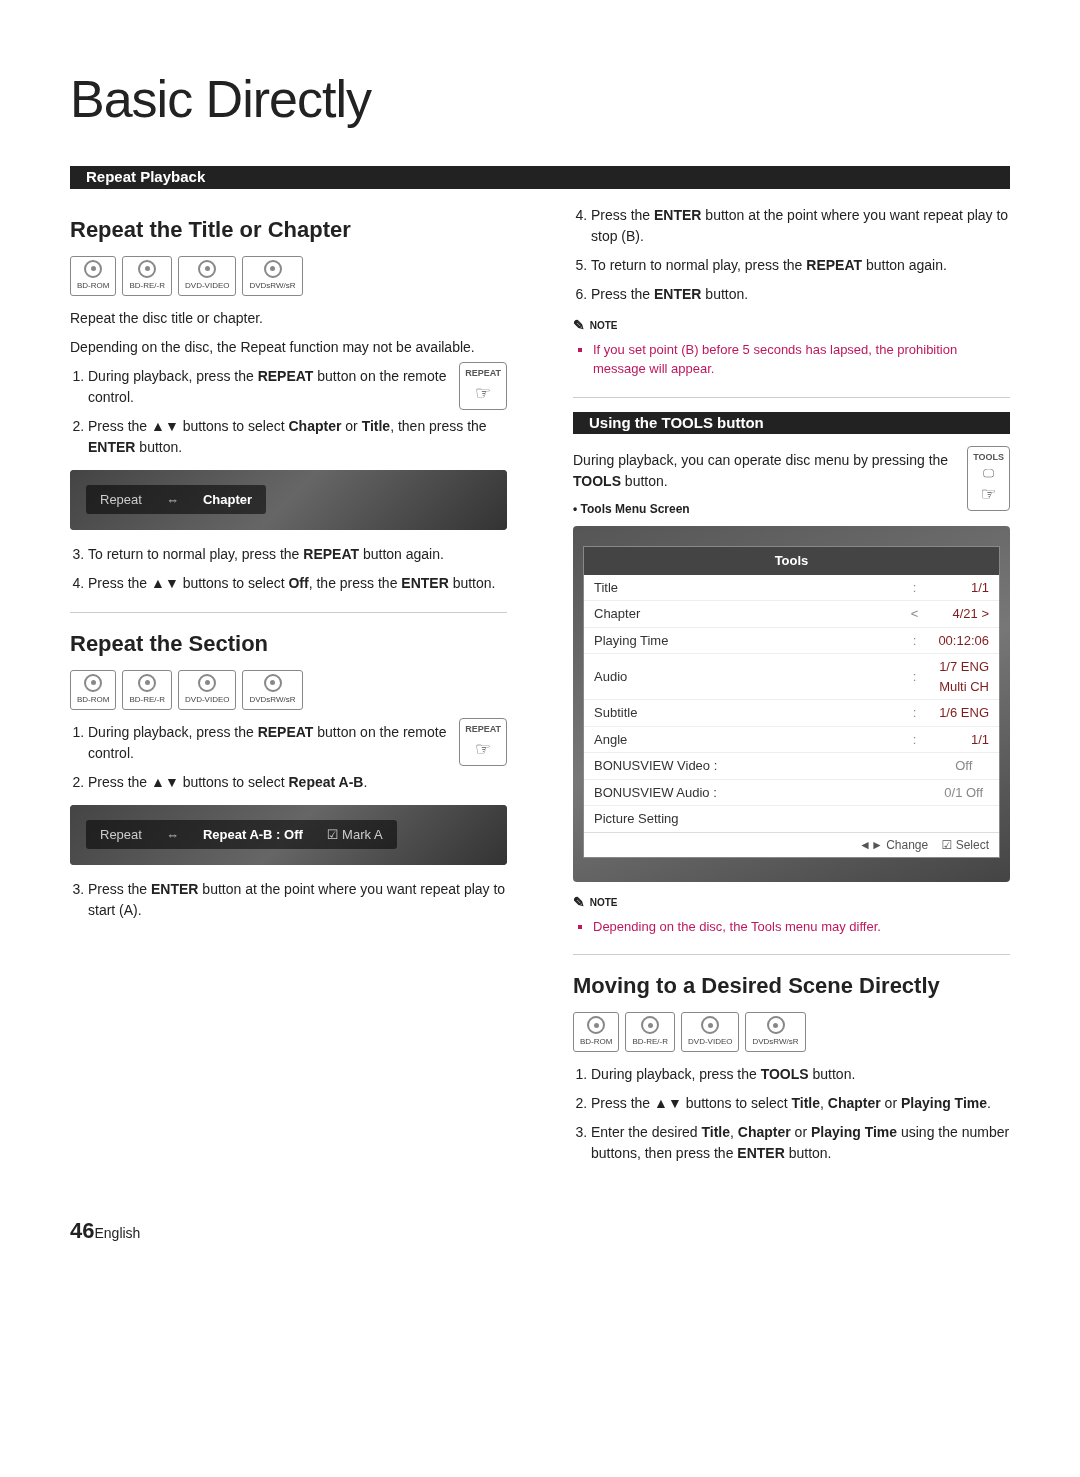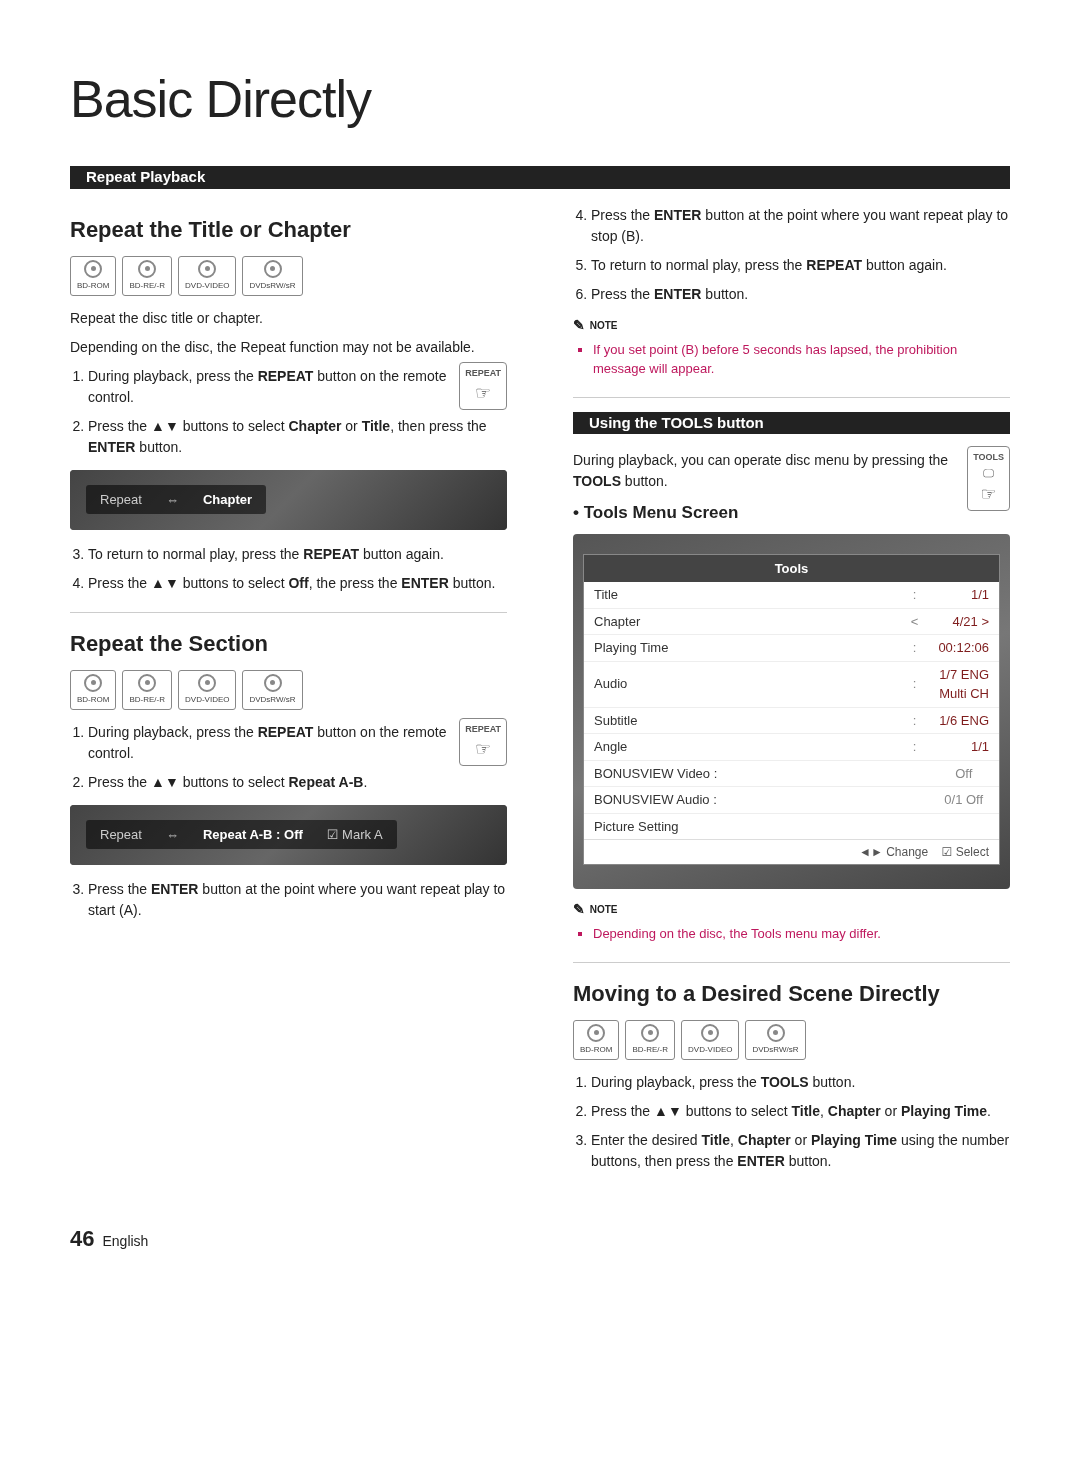--- a/index.html
+++ b/index.html
@@ -224,39 +224,38 @@
 
     .divider { border: none; border-top: 1.5px solid #ccc; margin: 18px 0 14px 0; }
 
     
     .page-footer {
       margin-top: 40px;
       font-size: 14px;
       color: #222;
       display: flex;
       align-items: baseline;
-      gap: 8px;
     }
     .page-num {
       font-size: 22px;
       font-weight: bold;
     }
 
     
     .tools-screen-wrap {
       background: linear-gradient(160deg, #555 0%, #777 50%, #444 100%);
       padding: 10px;
       border-radius: 4px;
       margin-bottom: 10px;
     }
 
     
     .bullet-label {
       font-weight: bold;
-      font-size: 17px;
+      font-size: 12px;
     }
     .bullet-dot::before {
       content: '• ';
     }
   </style>
 </head>
 <body>
 
 <div>
 

